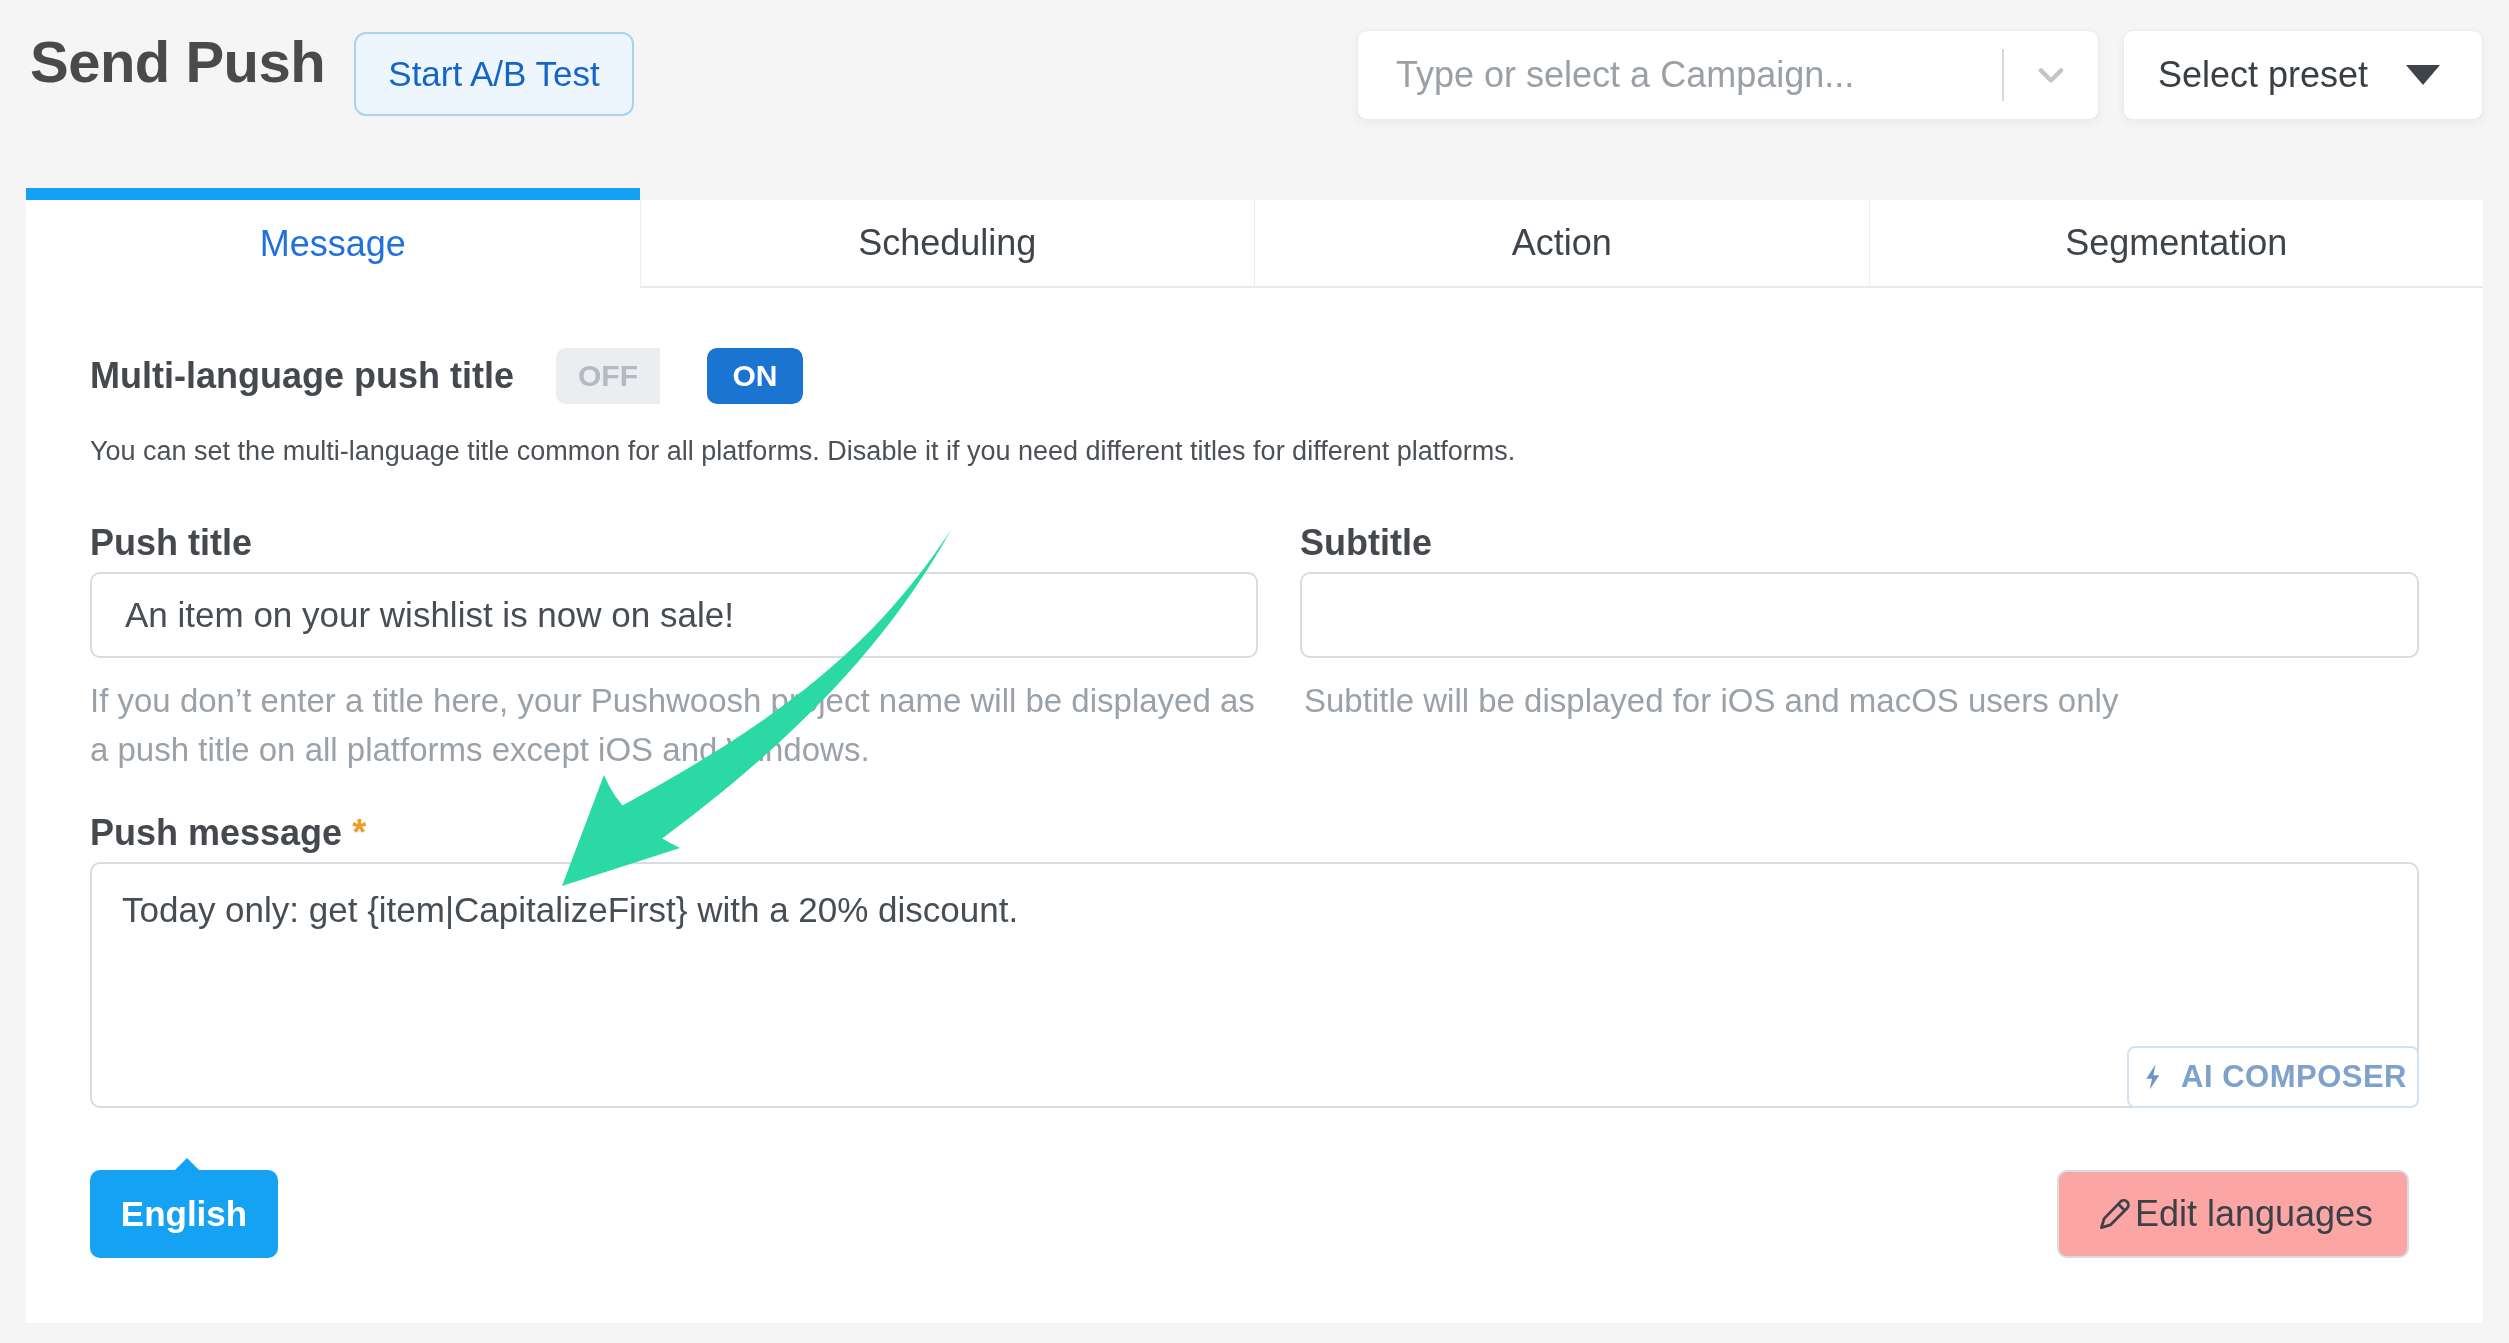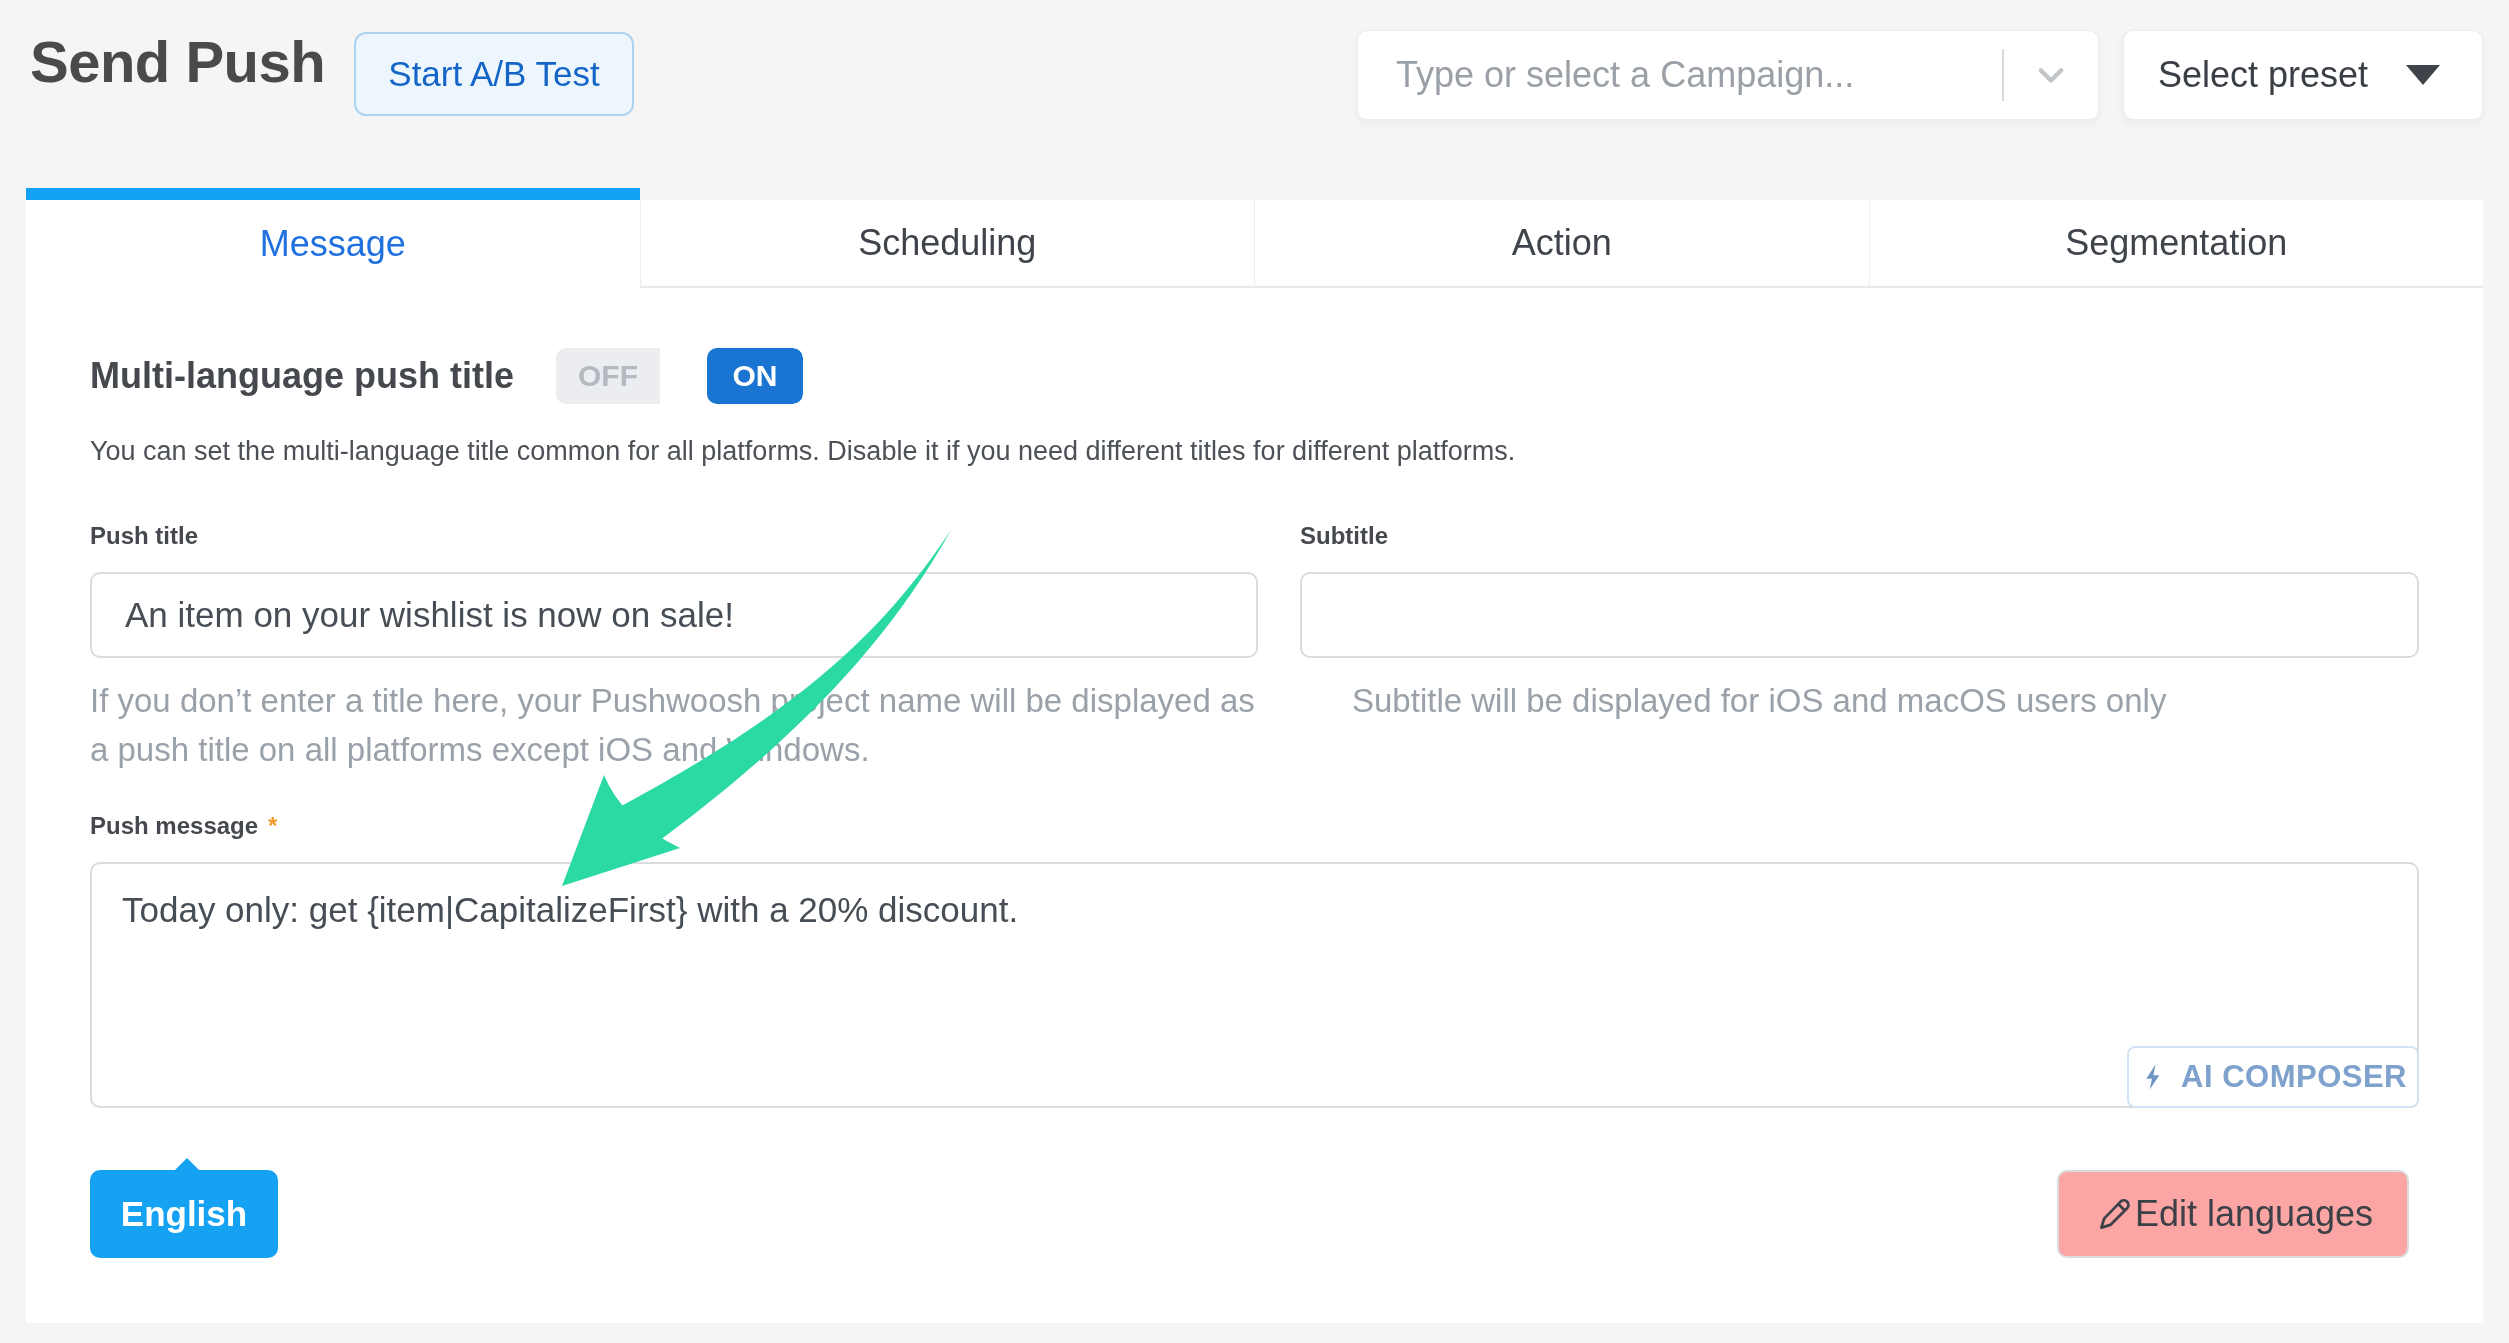--- a/index.html
+++ b/index.html
@@ -87,21 +87,21 @@
   .toggle-on {
     background: #1974d2; color: #ffffff; width: 96px;
     display: flex; align-items: center; justify-content: center;
     font-size: 30px; font-weight: 700; border-radius: 10px;
   }
   .description {
     position: absolute; left: 90px; top: 436px; width: 2330px;
     font-size: 27px; color: #4c5157;
   }
 
-  .field-label { position: absolute; font-size: 24px; font-weight: 700; color: #45494e; }
+  .field-label { position: absolute; font-size: 36px; font-weight: 700; color: #45494e; }
   .required-mark { color: #f09a29; font-weight: 700; margin-left: 10px; }
 
   .text-input {
     position: absolute; height: 86px;
     border: 2px solid #d9dcdf; border-radius: 10px; background: #ffffff;
     font-size: 35px; color: #474d54; padding: 0 30px 0 33px; outline: none;
     font-family: "Liberation Sans", sans-serif;
   }
   .helper {
     position: absolute; font-size: 33px; color: #9aa1a8; line-height: 49px;
@@ -187,21 +187,21 @@
   </div>
 
   <div class="description">You can set the multi-language title common for all platforms. Disable it if you need different titles for different platforms.</div>
 
   <div class="field-label" style="left:90px; top:522px;">Push title</div>
   <input class="text-input" style="left: 90px; top: 572px; width: 1168px;" type="text" value="An item on your wishlist is now on sale!">
   <div class="helper" style="left:90px; top:676px; width:1175px;">If you don’t enter a title here, your Pushwoosh project name will be displayed as a push title on all platforms except iOS and Windows.</div>
 
   <div class="field-label" style="left:1300px; top:522px;">Subtitle</div>
   <input class="text-input" style="left: 1300px; top: 572px; width: 1119px;" type="text" value="">
-  <div class="helper" style="left:1352px; top:676px; width:1110px;">Subtitle will be displayed for iOS and macOS users only</div>
+  <div class="helper" style="left:1304px; top:676px; width:1110px;">Subtitle will be displayed for iOS and macOS users only</div>
 
   <div class="field-label" style="left:90px; top:812px;">
     <span>Push message</span><span class="required-mark">*</span>
   </div>
   <div class="textarea-wrap">
     <textarea class="message-textarea" spellcheck="false" style="">Today only: get {item|CapitalizeFirst} with a 20% discount.</textarea>
     <div class="ai-composer-btn">
       <svg width="30" height="30" viewBox="0 0 24 24">
         <path d="M13.2 2 5.8 13.4h4.6L8.6 22l7.6-11.4h-4.7L13.2 2Z" fill="#6f94c6"></path>
       </svg>

